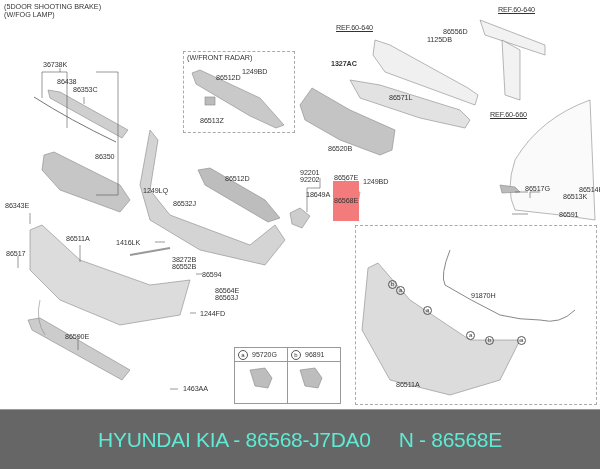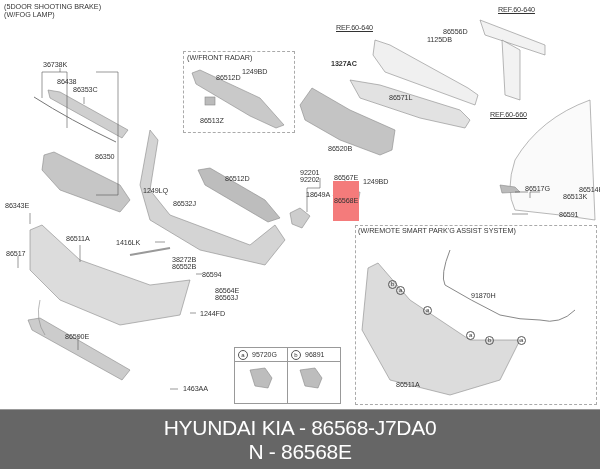--- a/index.html
+++ b/index.html
@@ -16,24 +16,24 @@
     .box { position: absolute; border: 1px dashed #aaa; }
     .note { position: absolute; font-size: 7.2px; line-height: 8px; color: #333; white-space: nowrap; }
     svg.art { position: absolute; left: 0; top: 0; }
     .legend { position: absolute; left: 234px; top: 347px; width: 105px; height: 55px; border: 1px solid #999; }
     .legend .cell { position: absolute; top: 0; width: 52px; height: 55px; }
     .legend .cell.b { left: 52px; border-left: 1px solid #999; }
     .legend .head { position: absolute; left: 0; top: 0; width: 100%; height: 13px; border-bottom: 1px solid #999; font-size: 7px; line-height: 13px; }
     .legend .circ { display: inline-block; width: 8px; height: 8px; border: 1px solid #555; border-radius: 50%; font-size: 6px; line-height: 8px; text-align: center; margin: 0 4px 0 3px; vertical-align: middle; }
     .footer {
       position: absolute; left: 0; top: 409px; width: 600px; height: 60px;
-      background: #666666; color: #ffffff;
+      background: #666666; color: #5eead4;
       border-top: 1px solid #999;
       display: flex; align-items: center; justify-content: center;
-      font-size: 21px; letter-spacing: -0.3px; flex-direction: column;
+      font-size: 21px; letter-spacing: -0.3px;
     }
     .footer .sep { display: inline-block; width: 28px; }
   </style>
 </head>
 <body>
 
 <div class="diagram">
 
   <svg class="art" width="600" height="408" viewBox="0 0 600 408">
     <g fill="#d9d9d9" stroke="#888" stroke-width="0.6">
@@ -99,21 +99,20 @@
     </g>
   </svg>
 
   <div class="note" style="left:4px; top:3px;">(5DOOR SHOOTING BRAKE)</div>
   <div class="note" style="left:4px; top:11px;">(W/FOG LAMP)</div>
 
   <div class="box" style="left:183px; top:51px; width:110px; height:80px;"></div>
   <div class="note" style="left:187px; top:54px;">(W/FRONT RADAR)</div>
 
   <div class="box" style="left:355px; top:225px; width:240px; height:178px;"></div>
-  <div class="note" style="left:358px; top:227px;">(W/REMOTE SMART PARK'G ASSIST SYSTEM)</div>
 
   <div class="lbl ref" style="left:336px; top:24px;">REF.60-640</div>
   <div class="lbl ref" style="left:498px; top:6px;">REF.60-640</div>
   <div class="lbl ref" style="left:490px; top:111px;">REF.60-660</div>
 
   <div class="lbl" style="left:43px; top:61px;">36738K</div>
   <div class="lbl" style="left:57px; top:78px;">86438</div>
   <div class="lbl" style="left:73px; top:86px;">86353C</div>
 
   <div class="lbl" style="left:216px; top:74px;">86512D</div>

